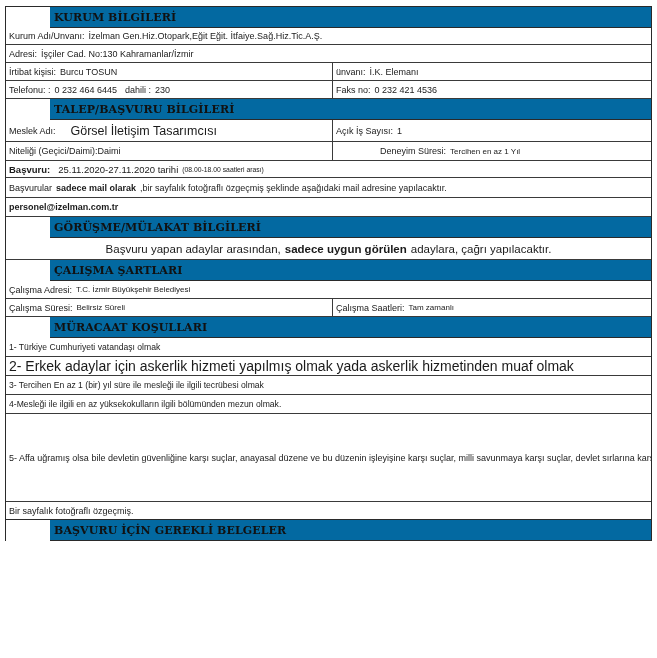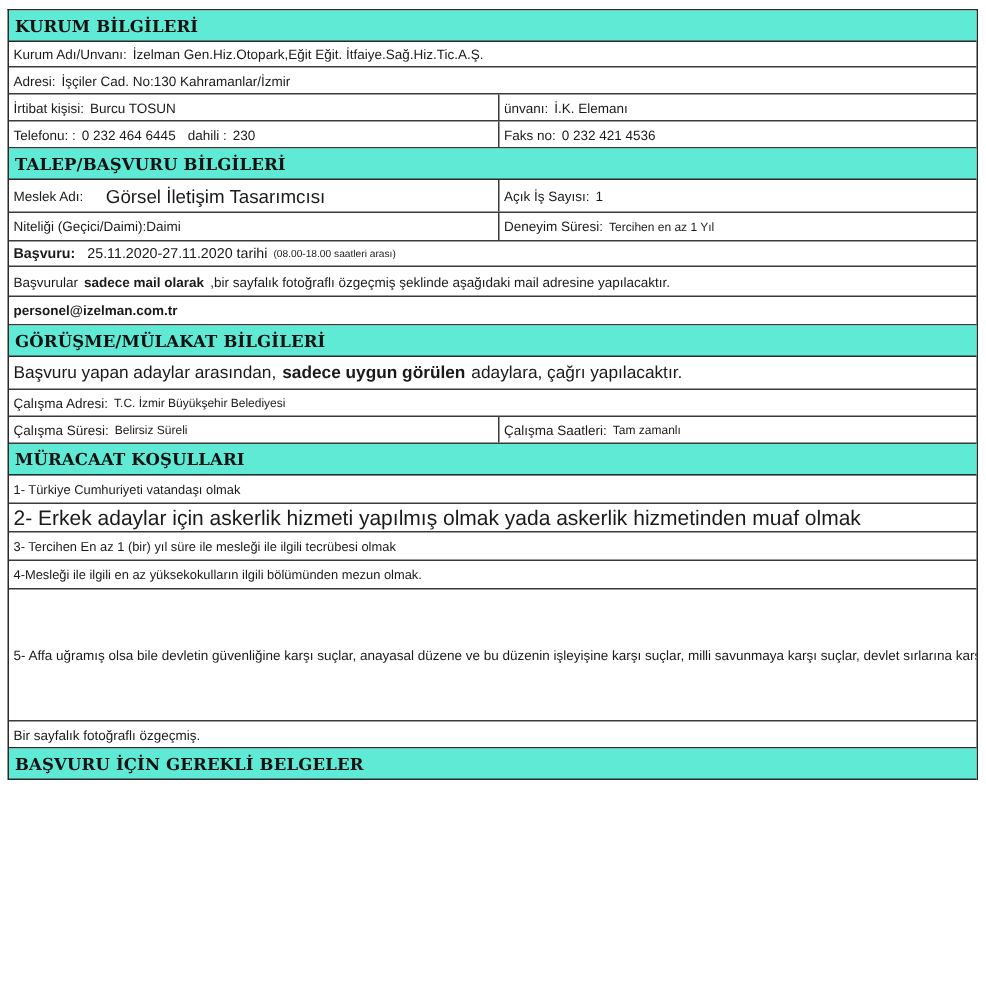--- a/index.html
+++ b/index.html
@@ -3,28 +3,28 @@
 <meta charset="utf-8">
 <style>
   html, body { margin: 0; padding: 0; background: #ffffff; }
   body { width: 657px; height: 658px; position: relative; overflow: hidden; font-family: "Liberation Sans", sans-serif; color: #1a1a1a; }
   .doc { position: absolute; left: 5px; top: 6px; width: 647px; border: 1.5px solid #2a2a2a; border-bottom: none; box-sizing: border-box; }
   .row { display: flex; border-bottom: 1.3px solid #3a3a3a; box-sizing: border-box; align-items: center; }
   .row .cell { padding: 0 3px; box-sizing: border-box; font-size: 9px; white-space: nowrap; overflow: hidden; height: 100%; display: flex; align-items: center; }
   .row .cell.left { width: 327px; border-right: 1.3px solid #3a3a3a; }
   .row .cell.right { flex: 1; }
   .row .cell.full { flex: 1; }
-  .hdr { background: #5eead4; height: 21px; border-bottom: 1.6px solid #2a2a2a; }
+  .hdr { background: #0369a1; height: 21px; border-bottom: 1.6px solid #2a2a2a; margin-left: 44px; }
   .hdr .cell { font-family: "DejaVu Serif", "Liberation Serif", serif; font-weight: bold; font-size: 11px; letter-spacing: 0.1px; color: #111; }
   .r17 { height: 17px; justify-content: center; }
   .r18 { height: 18px; }
-  .r19 { height: 19px; }
+  .r19 { height: 19px; gap: 44px; }
   .r20 { height: 20px; }
   .r22 { height: 22px; }
-  .big { font-size: 11.5px !important; }
+  .big { font-size: 11.5px !important; justify-content: center; }
   .sm { font-size: 8px; text-align: right; }
   .val-lg { font-size: 12.5px; margin-left: 15px; }
   .b { font-weight: bold; }
   .para { display: block; padding: 14px 4px 6px 3px; font-size: 8.6px; line-height: 14px; text-align: justify; white-space: normal; }
   .para-row { height: 88px; align-items: flex-start; }
   .sp { display: inline-block; width: 4px; }
   .hdr .cell.full { padding-left: 4px; }
 </style>
 </head>
 <body>
@@ -134,20 +134,23 @@
   <div class="row r22">
     <div class="cell full big">
       <span>Başvuru yapan adaylar arasından,</span>
         <span class="sp"></span>
       <span class="b">sadece uygun görülen</span>
         <span class="sp"></span>
       <span>adaylara, çağrı yapılacaktır.</span>
     </div>
   </div>
 
+  <div class="row hdr">
+    <div class="cell full">ÇALIŞMA ŞARTLARI</div>
+  </div>
   <div class="row r18">
     <div class="cell full">
       <span>Çalışma Adresi:</span>
         <span class="sp"></span>
       <span class="sm">T.C. İzmir Büyükşehir Belediyesi</span>
     </div>
   </div>
   <div class="row r18">
     <div class="cell left">
       <span>Çalışma Süresi:</span>

